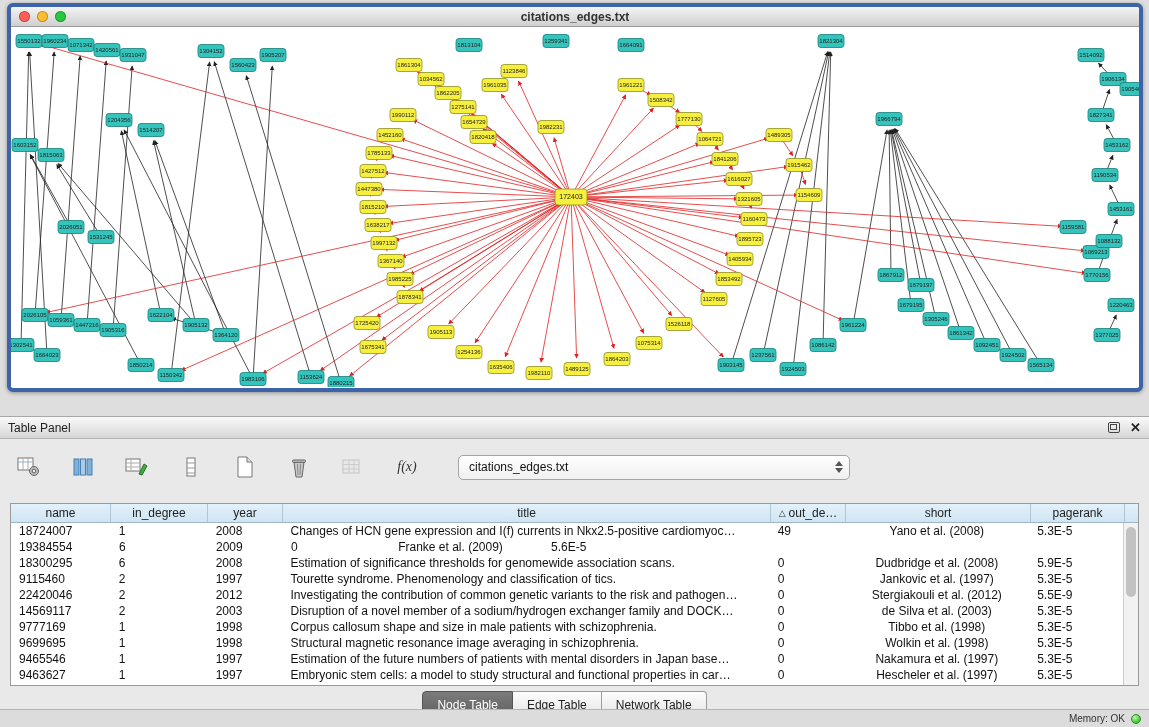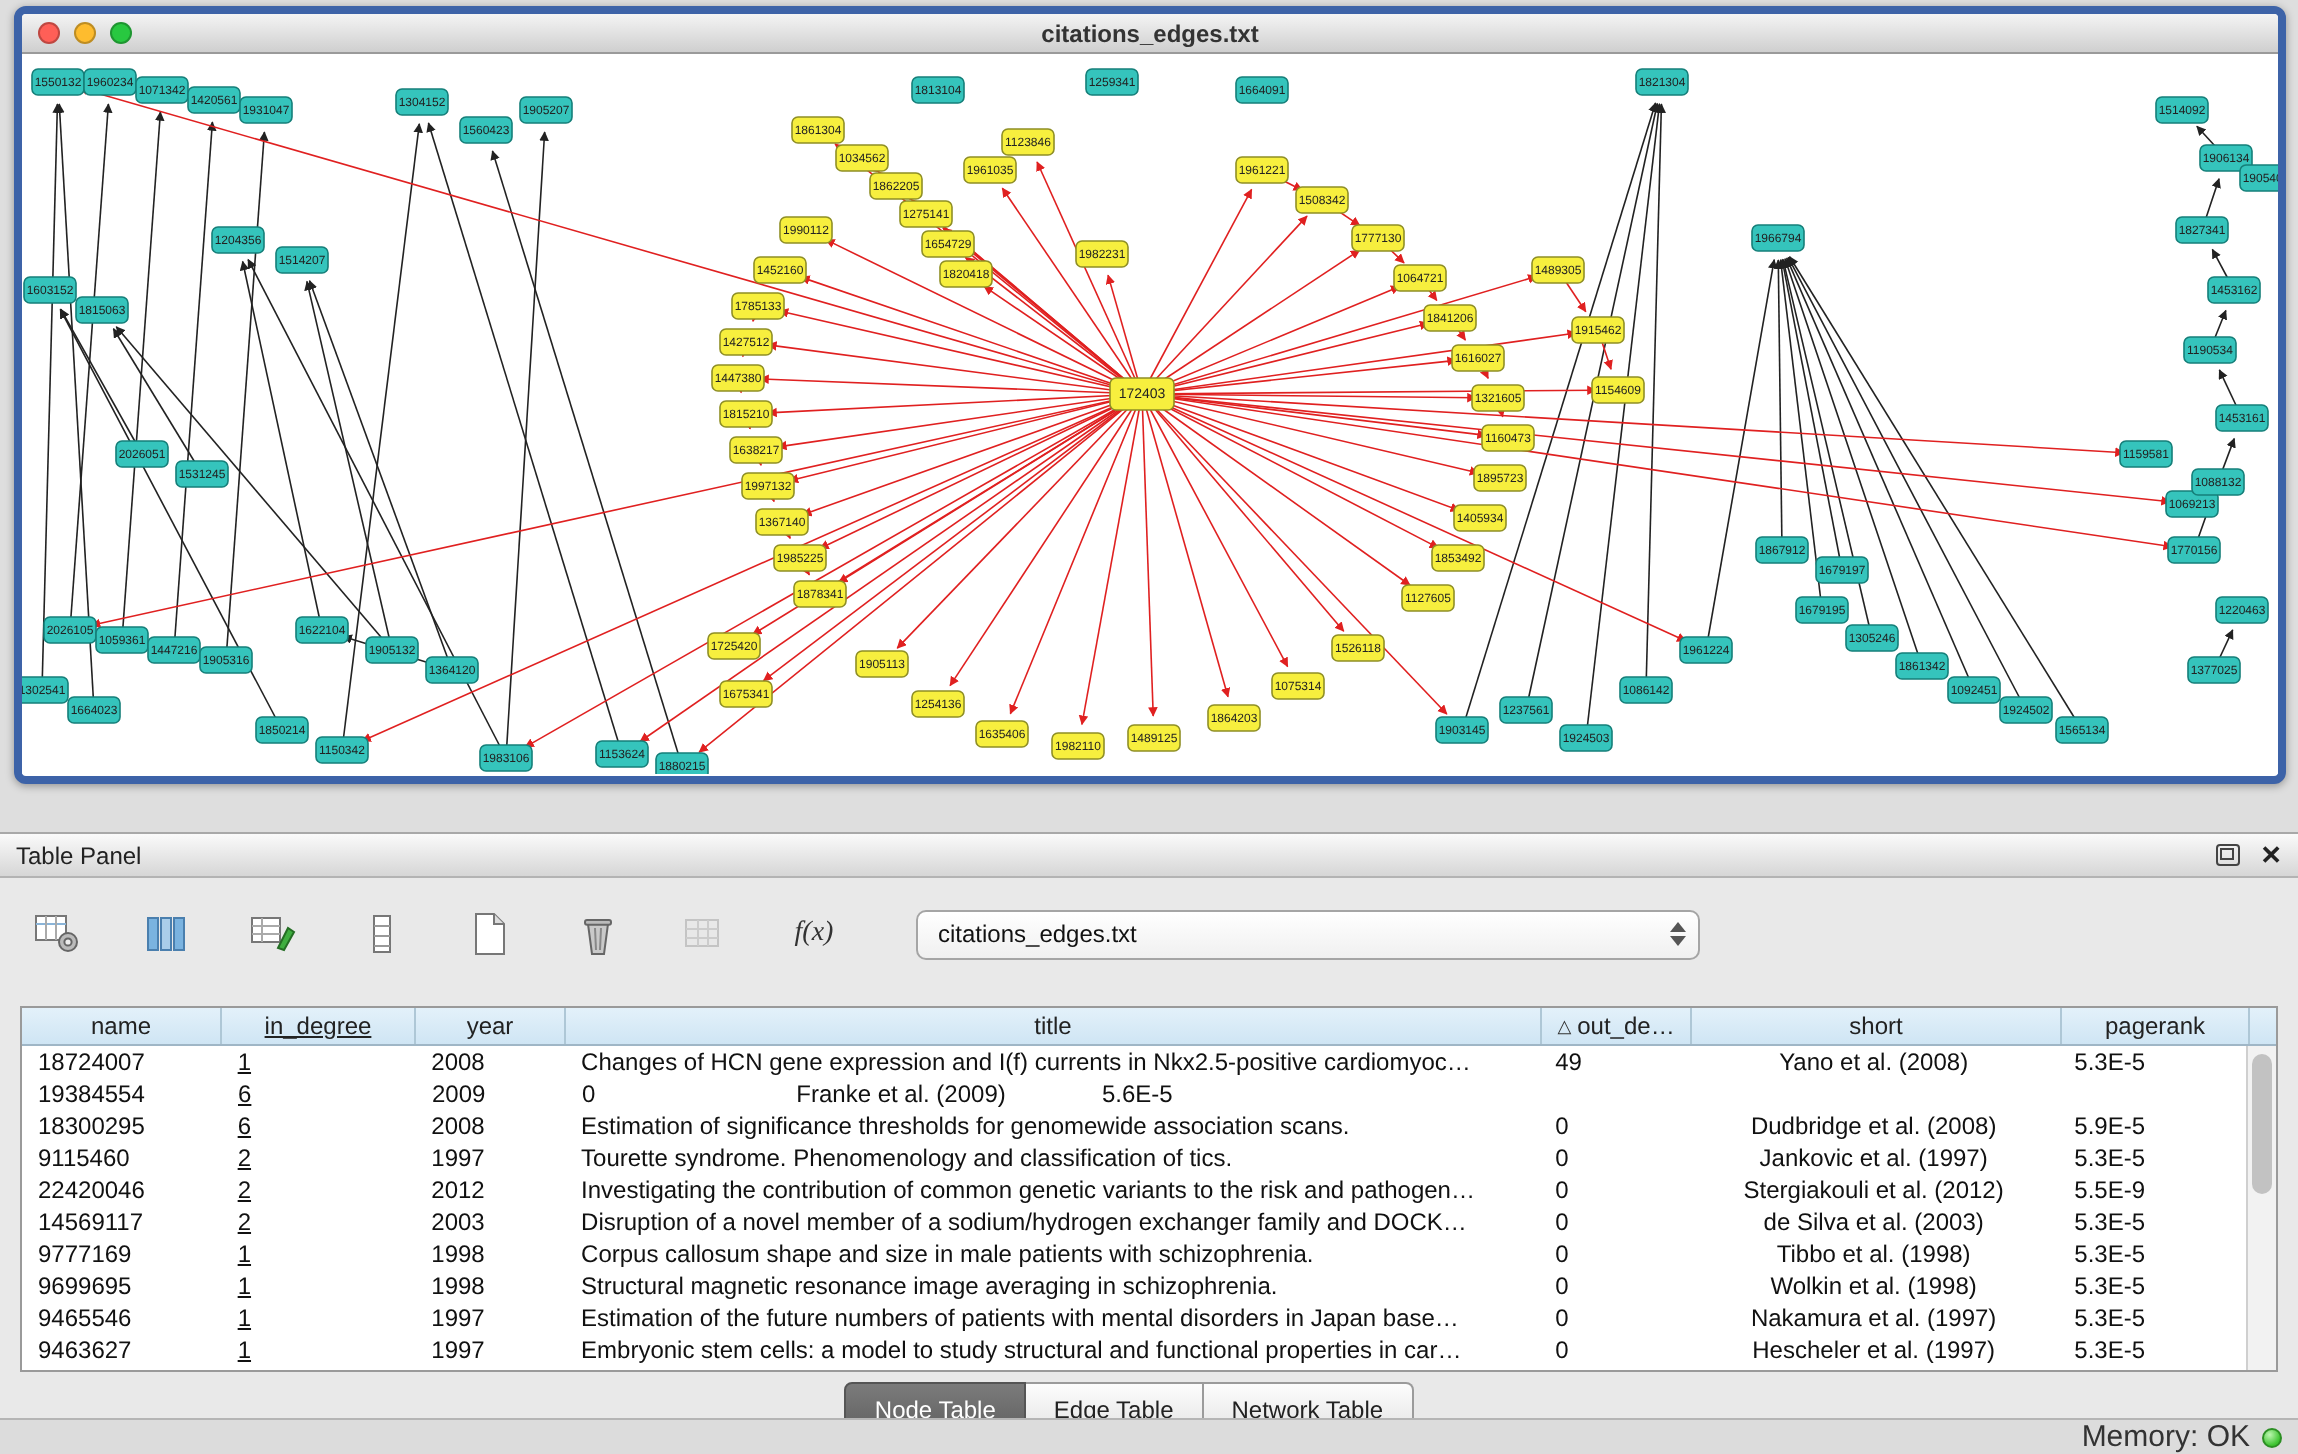--- a/index.html
+++ b/index.html
@@ -102,21 +102,21 @@
   }
   .sort-glyph { font-size:9px; margin-right:3px; color:#333; }
   .tbody { position:absolute; left:0; top:19px; right:15px; bottom:0; overflow:hidden; }
   .trow { display:flex; height:16px; align-items:center; background:#ffffff; }
   .td {
     font-size:12px; color:#111;
     overflow:hidden; white-space:nowrap;
     padding-left:8px;
   }
   .td.center { text-align:center; padding-left:0; }
-  .c0{width:100px;} .c1{width:97px;text-decoration:underline;} .c2{width:75px;} .c3{width:488px;} .c4{width:75px;} .c5{width:185px;} .c6{width:94px;}
+  .c0{width:100px;} .c1{width:97px;} .c2{width:75px;} .c3{width:488px;} .c4{width:75px;} .c5{width:185px;} .c6{width:94px;}
 
   .vscroll {
     position:absolute; right:0; top:19px; bottom:0; width:15px;
     background:#f2f2f2; border-left:1px solid #cfcfcf;
   }
   .vthumb { position:absolute; left:2px; top:4px; width:10px; height:70px; background:#c2c2c2; border-radius:5px; }
 
   .tabs-row {
     position:absolute; left:0; top:274px; width:1129px;
     display:flex; justify-content:center;
@@ -133,21 +133,21 @@
   .tab:last-child  { border-radius:0 4px 4px 0; }
   .tab.active { background:linear-gradient(#7b7b7b,#5f5f5f); color:#ffffff; border-color:#555; }
 
   
   .status-bar {
     position:absolute; left:0; bottom:0; width:1149px; height:18px;
     background:#dcdcdc; border-top:1px solid #b5b5b5;
     display:flex; align-items:center; justify-content:flex-end;
     padding-right:8px; gap:6px;
   }
-  .status-text { font-size:15px; color:#333; }
+  .status-text { font-size:10px; color:#333; }
   .mem-dot { width:10px; height:10px; border-radius:50%;
              background:radial-gradient(circle at 35% 30%, #bdf7b0, #3ec431 70%);
              border:1px solid #2c8f23; }
 </style>
 </head>
 <body>
 
 <div class="net-window">
   <div class="net-titlebar">
     <div class="traffic">

